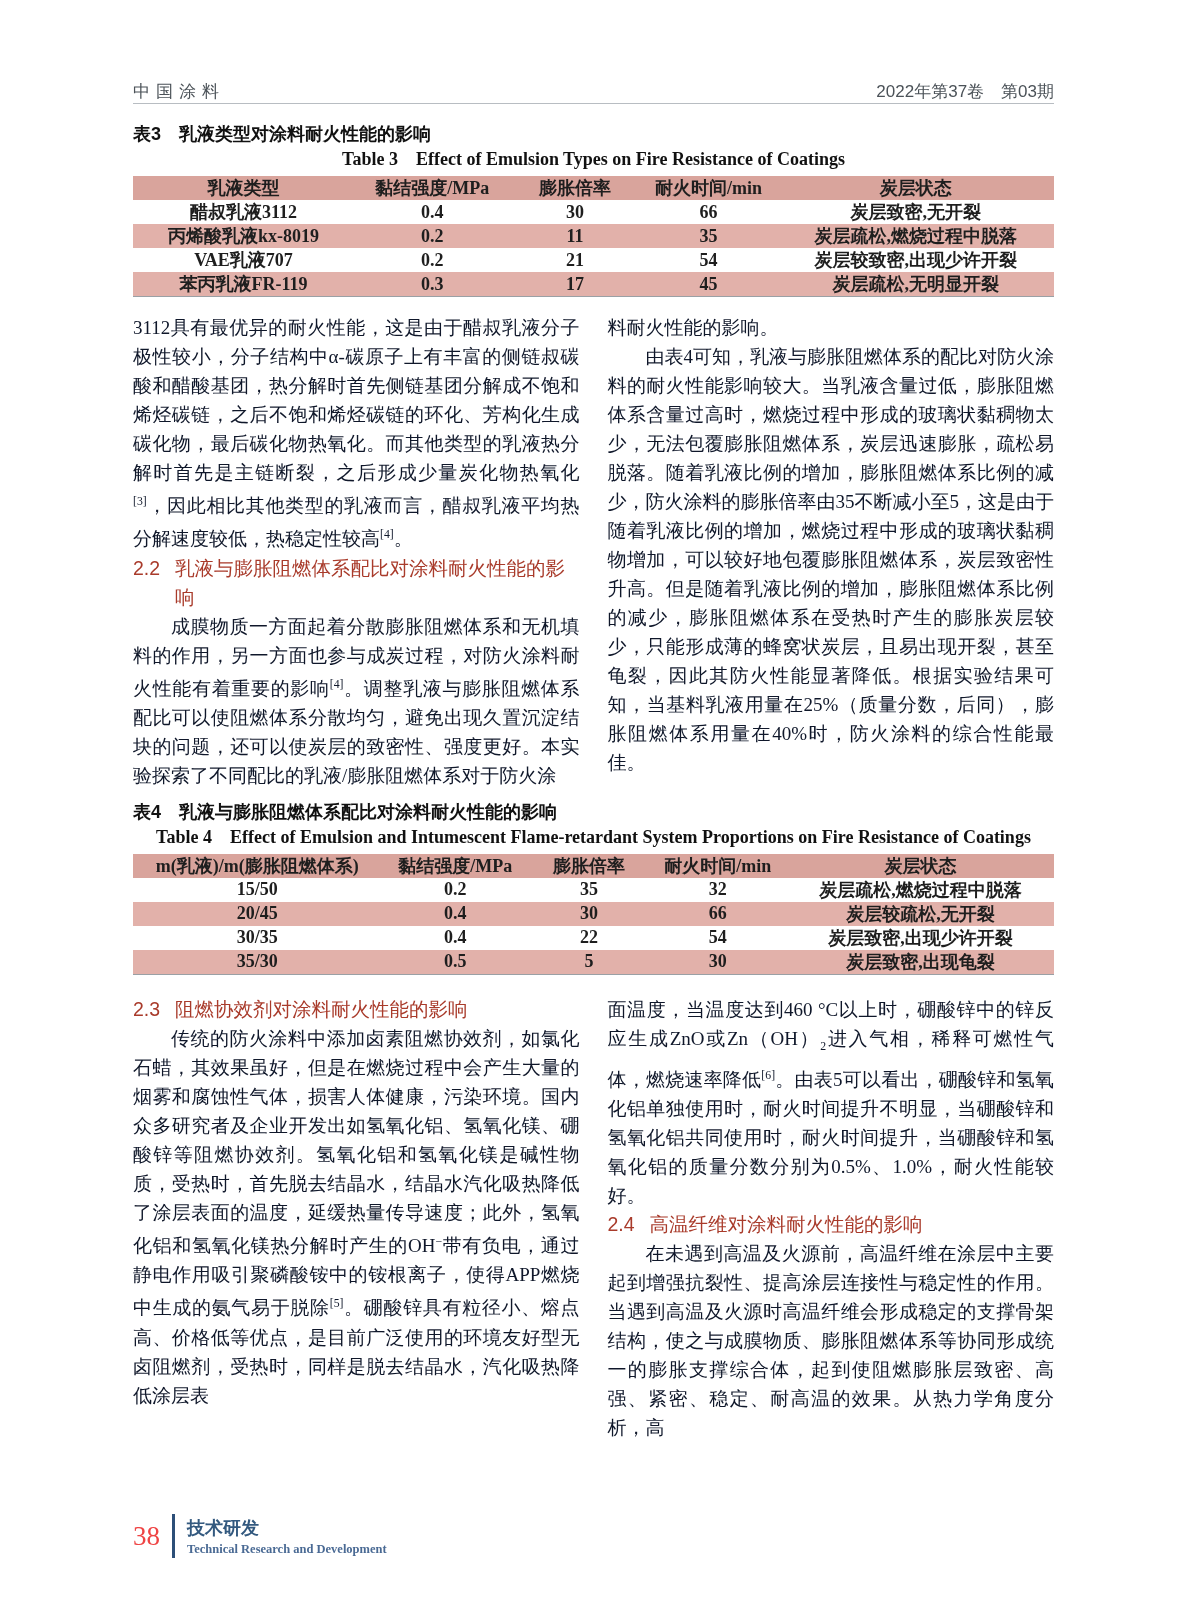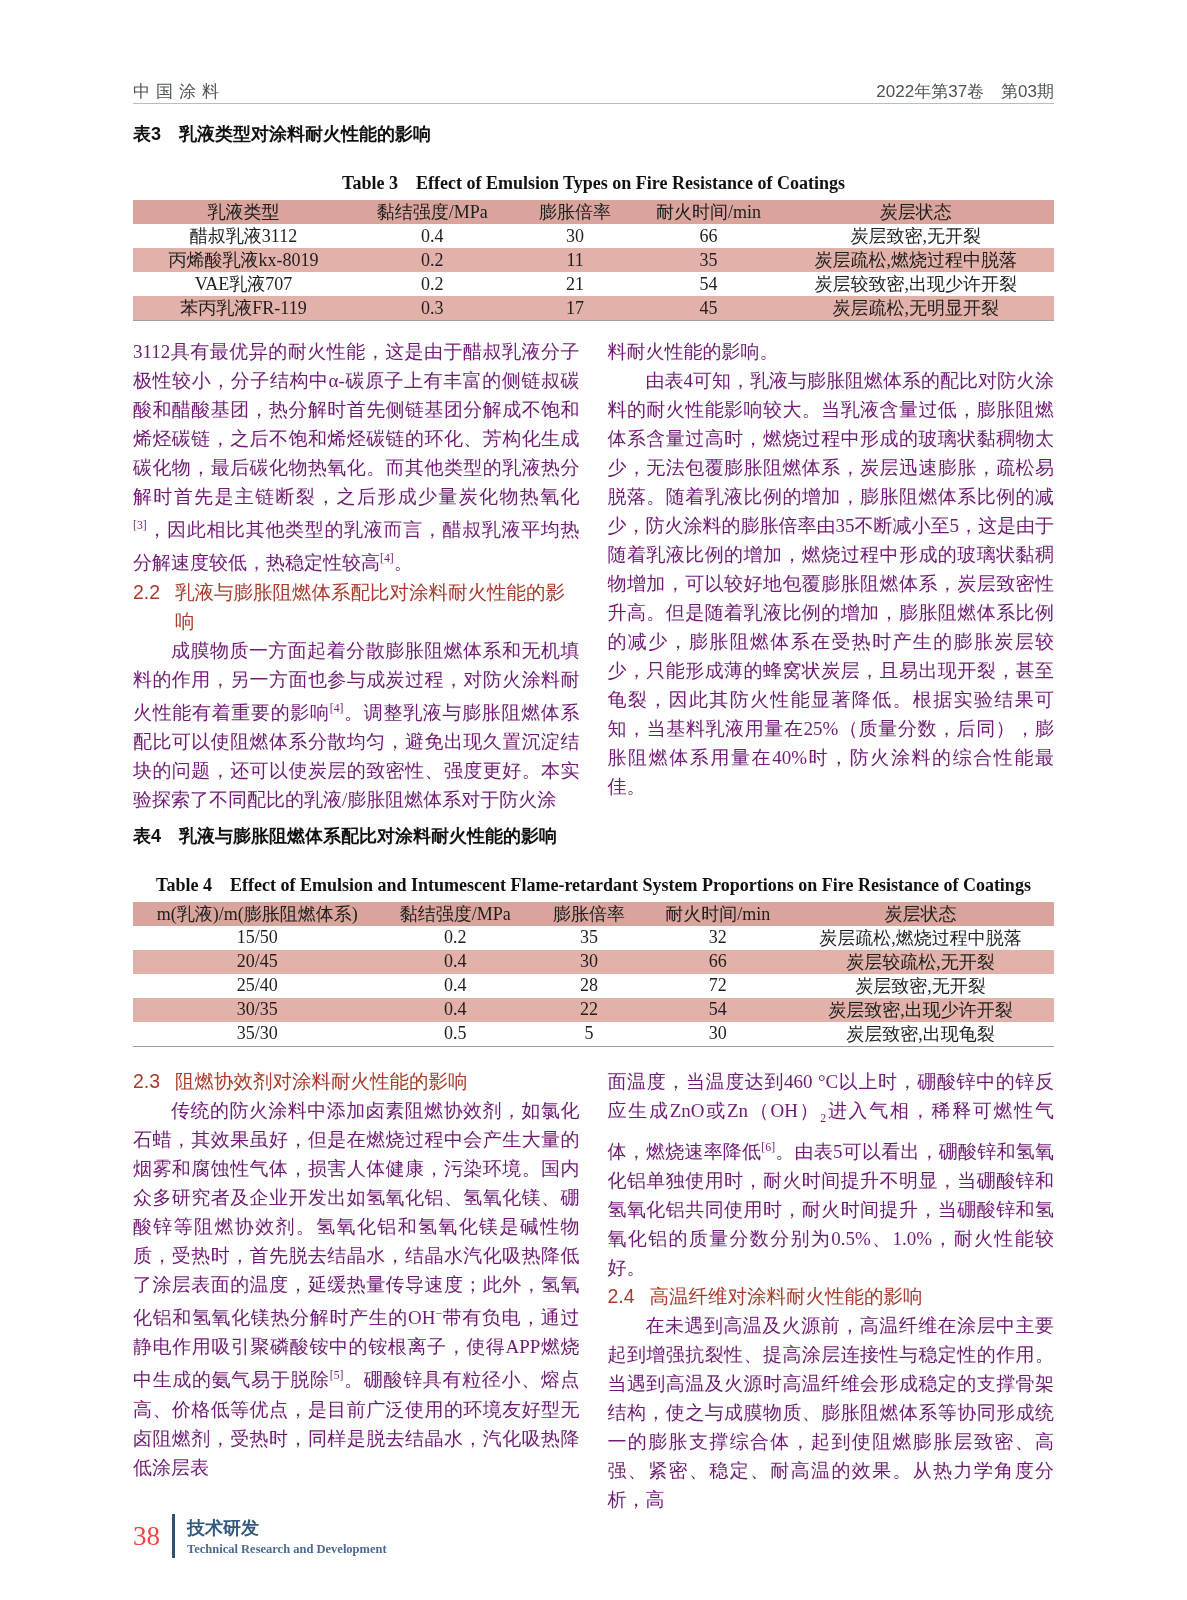--- a/index.html
+++ b/index.html
@@ -26,32 +26,32 @@
   }
   .journal{letter-spacing:6px;}
   
   .tbl-block{margin-top:18px;}
   .tbl-title-zh{
     text-align:left;font-weight:bold;font-size:18px;line-height:25px;
     font-family:"Liberation Sans","DejaVu Sans",sans-serif;color:#111;
   }
   .tbl-title-en{
     text-align:center;font-weight:bold;font-size:18px;line-height:25px;
-    font-family:"Liberation Serif","DejaVu Serif",serif;color:#111;margin-top:24px;
+    font-family:"Liberation Serif","DejaVu Serif",serif;color:#111;
   }
   table{width:100%;border-collapse:collapse;margin-top:4px;font-size:18px;}
-  th,td{height:16px;text-align:center;font-weight:normal;padding:0 4px;white-space:nowrap;}
+  th,td{height:16px;text-align:center;font-weight:bold;padding:0 4px;white-space:nowrap;}
   thead tr{background:var(--th-bg);}
   tbody tr:nth-child(even){background:var(--row-alt);}
   table{border-bottom:1.5px solid #9aa0a5;}
   
   .cols{display:flex;gap:28px;margin-top:16px;}
   .col{flex:1;min-width:0;}
   .col p{
-    font-size:19px;line-height:29px;text-align:justify;color:#701a75;
+    font-size:19px;line-height:29px;text-align:justify;color:#0f172a;
   }
   .col p.ind{text-indent:2em;}
   sup{font-size:0.62em;}
   sub{font-size:0.62em;}
   .sec-h{
     display:flex;gap:15px;align-items:flex-start;
     color:var(--accent-red);font-weight:normal;font-size:19.5px;line-height:29px;
     font-family:"Liberation Sans","DejaVu Sans",sans-serif;
   }
   .sec-h .num{flex:0 0 auto;}
@@ -181,27 +181,20 @@
         <td>炭层疏松,燃烧过程中脱落</td>
       </tr>
       <tr>
         <td>20/45</td>
         <td>0.4</td>
         <td>30</td>
         <td>66</td>
         <td>炭层较疏松,无开裂</td>
       </tr>
       <tr>
-        <td>25/40</td>
-        <td>0.4</td>
-        <td>28</td>
-        <td>72</td>
-        <td>炭层致密,无开裂</td>
-      </tr>
-      <tr>
         <td>30/35</td>
         <td>0.4</td>
         <td>22</td>
         <td>54</td>
         <td>炭层致密,出现少许开裂</td>
       </tr>
       <tr>
         <td>35/30</td>
         <td>0.5</td>
         <td>5</td>

